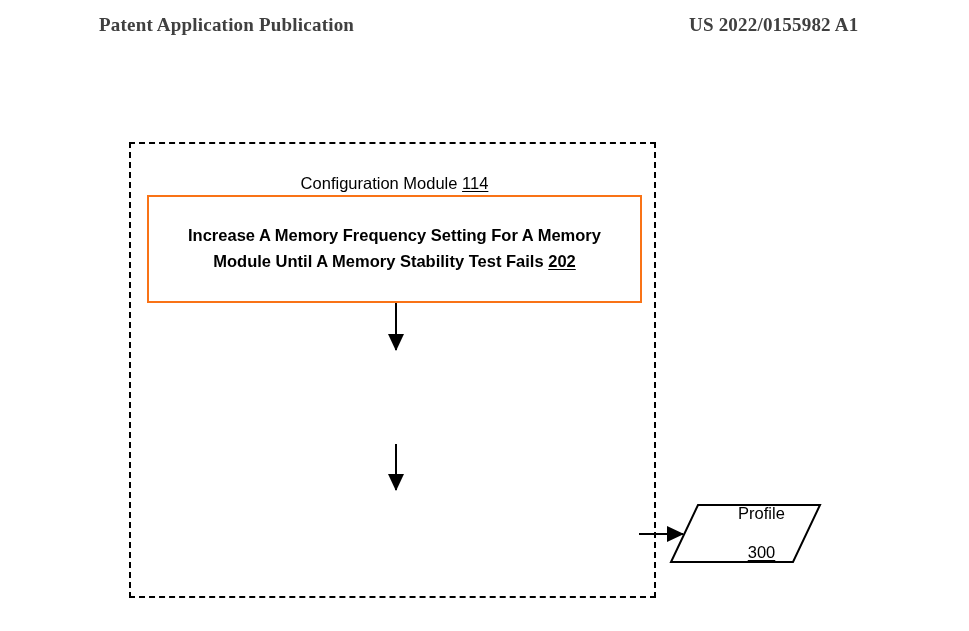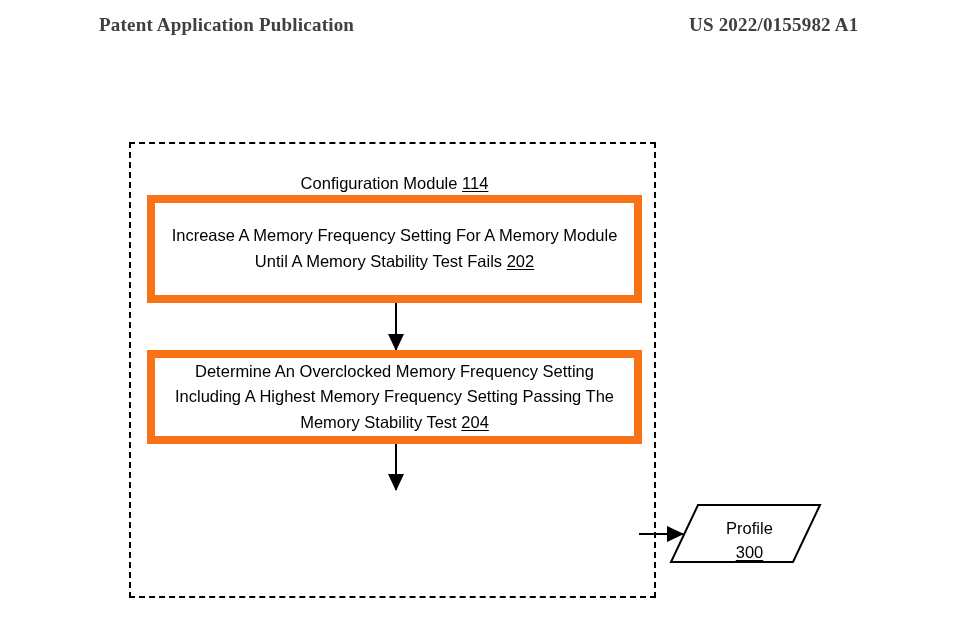--- a/index.html
+++ b/index.html
@@ -74,30 +74,31 @@
   .module-title .ref {
     text-decoration: underline;
     text-underline-offset: 2px;
   }
 
   
   .proc-box {
     position: absolute;
     left: 16px;
     width: 495px;
-    border: 8px solid #f97316;
+    border: 2px solid #f97316;
     box-sizing: border-box;
     background: #ffffff;
     display: flex;
     align-items: center;
     justify-content: center;
     text-align: center;
     font-size: 16.5px;
     line-height: 1.55;
     padding: 0 8px;
+    font-weight: bold;
   }
   .proc-box .txt { display: block; width: 100%; }
   .proc-box .ref {
     text-decoration: underline;
     text-underline-offset: 2px;
   }
   #box-202 { top: 51px;  height: 108px; }
   #box-204 { top: 206px; height: 94px; }
   #box-206 { top: 346px; height: 98px; }
 
@@ -154,28 +155,28 @@
     height: 63px;
   }
   .profile-node svg {
     position: absolute;
     left: 0;
     top: 0;
     display: block;
   }
   .profile-label {
     position: absolute;
-    left: 4px;
+    left: 16px;
     top: 0;
     width: 155px;
     height: 63px;
     display: flex;
     flex-direction: column;
     align-items: center;
-    justify-content: flex-end;
+    justify-content: space-between;
     text-align: center;
     font-size: 16.5px;
     line-height: 1.45;
   }
   .profile-label .ref {
     text-decoration: underline;
     text-underline-offset: 2px;
   }
 </style>
 </head>
@@ -195,26 +196,20 @@
 
   <div class="proc-box" id="box-202">
     <span class="txt">
       <span>Increase A Memory Frequency Setting For A Memory Module Until A Memory Stability Test Fails</span>
       <span class="ref">202</span>
     </span>
   </div>
 
   <div class="v-arrow" id="arrow-202-204"></div>
 
-  <div class="proc-box" id="box-204">
-    <span class="txt">
-      <span>Determine An Overclocked Memory Frequency Setting Including A Highest Memory Frequency Setting Passing The Memory Stability Test</span>
-      <span class="ref">204</span>
-    </span>
-  </div>
 
   <div class="v-arrow" id="arrow-204-206"></div>
 
 
 </div>
 
 <div class="h-arrow"></div>
 
 <div class="profile-node">
   <svg width="155" height="63" viewBox="0 0 155 63">

